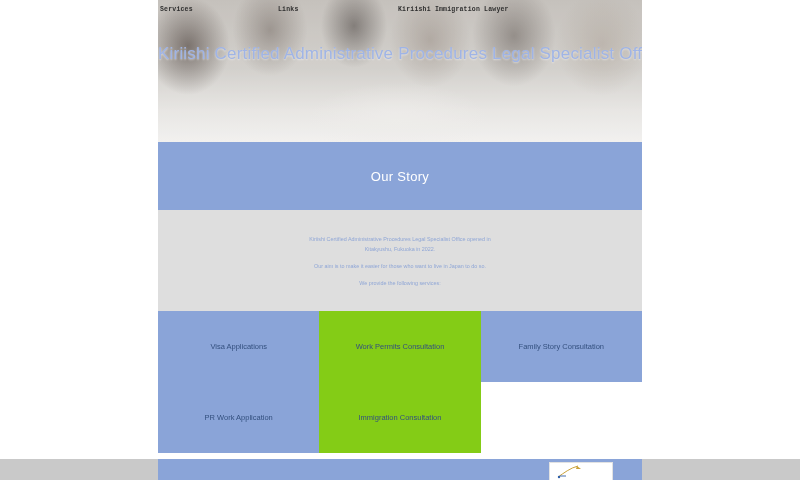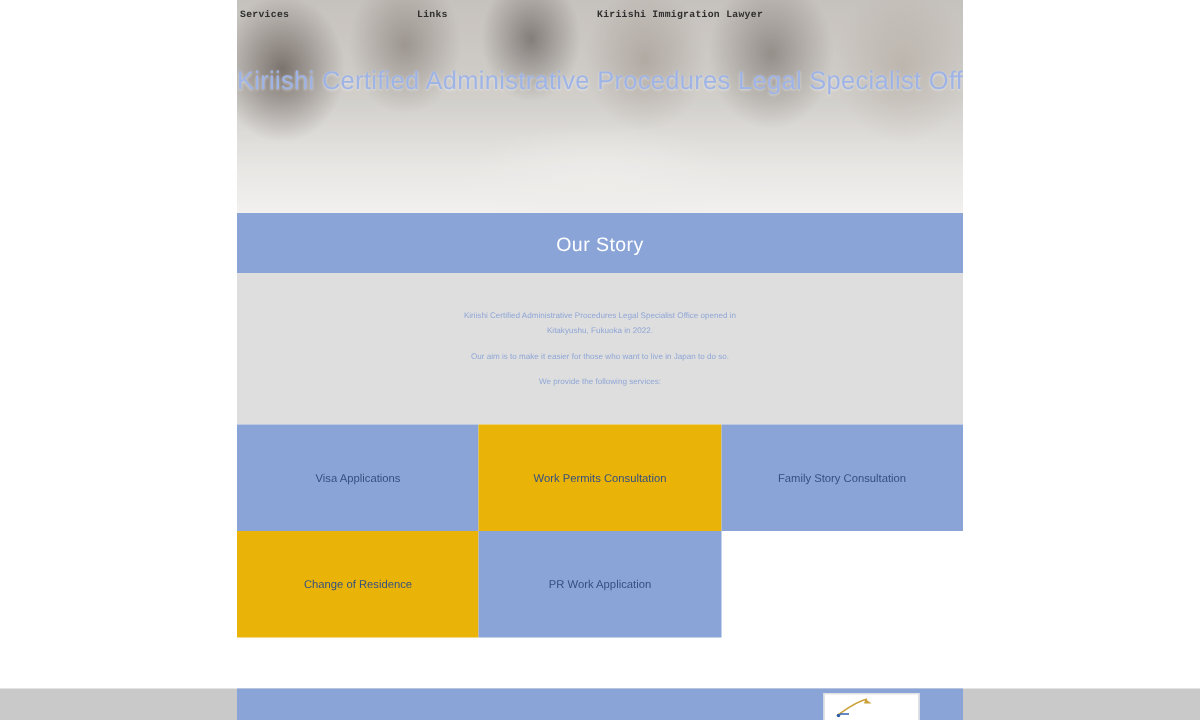--- a/index.html
+++ b/index.html
@@ -67,21 +67,21 @@
     color: #9fb4e6;
     letter-spacing: 0.2px;
     font-weight: 400;
     text-shadow: 0 1px 2px rgba(255,255,255,0.55);
     white-space: nowrap;
   }
 
   
   .story-banner {
     width: 484px;
-    height: 40px;
+    height: 68px;
     background: #8aa4d8;
     display: flex;
     align-items: center;
     justify-content: center;
   }
   .story-banner-text {
     color: #ffffff;
     font-size: 13px;
     letter-spacing: 0.3px;
   }
@@ -119,21 +119,21 @@
     display: flex;
     align-items: center;
     justify-content: center;
     text-align: center;
     font-size: 7.5px;
     color: #3f5d8f;
     padding: 0 6px;
     box-sizing: border-box;
   }
   .cell-blue  { background: #8aa4d8; color: #34507f; }
-  .cell-green { background: #eab308; color: #34507f; }
+  .cell-green { background: #84cc16; color: #34507f; }
 
   
   .footer-strip {
     position: absolute;
     left: 0;
     top: 459px;
     width: 800px;
     height: 21px;
     background: #c9c9c9;
   }
@@ -203,22 +203,22 @@
     <div class="story-body">
       <p class="story-para">Kiriishi Certified Administrative Procedures Legal Specialist Office opened in Kitakyushu, Fukuoka in 2022.</p>
       <p class="story-para">Our aim is to make it easier for those who want to live in Japan to do so.</p>
       <p class="story-para">We provide the following services:</p>
     </div>
 
     <div class="services">
       <div class="service-cell cell-blue">Visa Applications</div>
       <div class="service-cell cell-green">Work Permits Consultation</div>
       <div class="service-cell cell-blue">Family Story Consultation</div>
-      <div class="service-cell cell-green">Change of Residence</div>
       <div class="service-cell cell-blue">PR Work Application</div>
+      <div class="service-cell cell-green">Immigration Consultation</div>
     </div>
 
   </div>
 
   <div class="footer-strip"></div>
   <div class="footer-inner"></div>
 
   <div class="footer-col footer-col-1">Services</div>
   <div class="footer-col footer-col-2">Links</div>
   <div class="footer-col footer-col-3">Kiriishi Immigration Lawyer</div>

